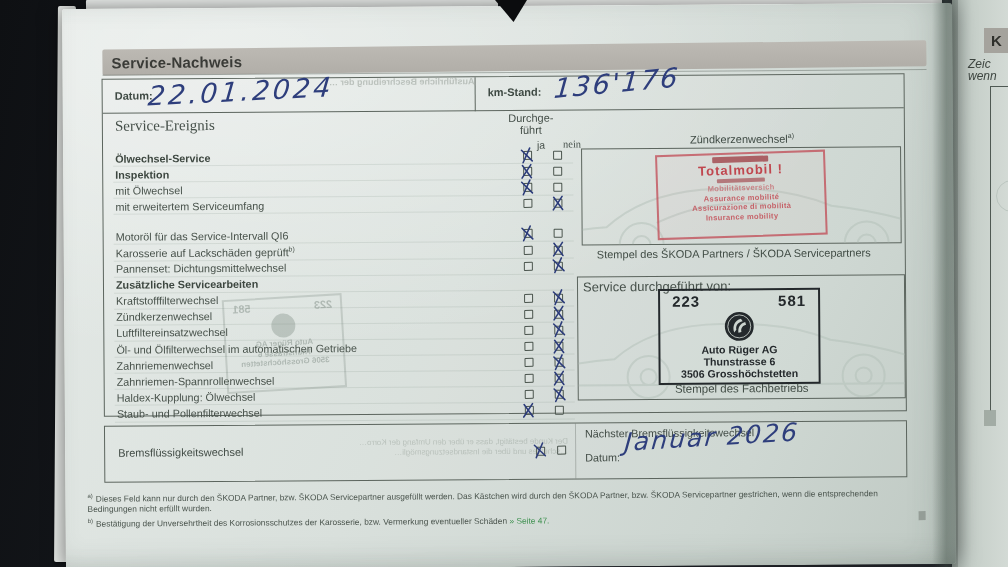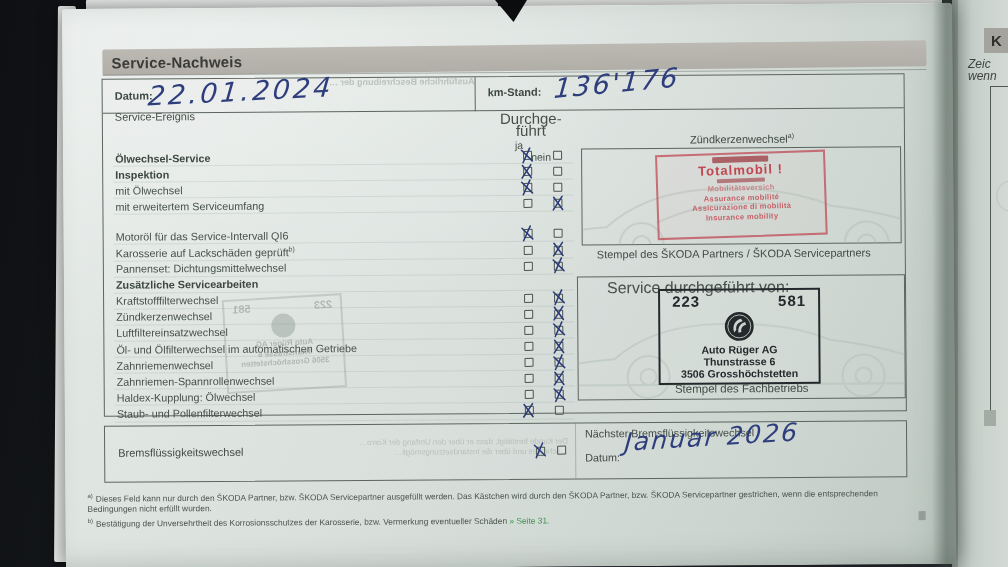--- a/index.html
+++ b/index.html
@@ -54,26 +54,26 @@
   #datum-vdiv{position:absolute;left:372px;top:0;width:0;height:34px;border-left:1.5px solid #5c655e;}
   .fld-label{position:absolute;font-size:11px;font-weight:bold;color:#3f4a44;}
   #datum-label{left:12px;top:10px;}
   #km-label{left:385px;top:9px;}
   .hw{position:absolute;font-family:"DejaVu Sans",sans-serif;font-style:italic;color:#2e3e7c;
     white-space:nowrap;pointer-events:none;}
   #hw-datum{left:46px;top:-3px;font-size:27px;letter-spacing:3px;transform:skewX(-8deg) rotate(-2.5deg);}
   #hw-km{left:452px;top:-9px;font-size:27px;letter-spacing:2px;transform:skewX(-10deg) rotate(-5deg);}
   #hw-brems{left:520px;top:0px;font-size:25px;letter-spacing:2px;transform:skewX(-8deg) rotate(-3deg);}
 
-  #se-label{position:absolute;left:12px;top:31px;font-size:11px;color:#46504a;}
+  #se-label{position:absolute;left:12px;top:38px;font-size:15px;color:#46504a;font-family:Liberation Serif, serif;}
   #df-header{position:absolute;left:386px;top:36px;width:84px;text-align:center;
-    font-size:15px;line-height:11.5px;color:#46504a;}
-  #janein{position:absolute;left:402px;top:62px;display:flex;font-size:10.5px;color:#46504a;flex-direction:column;}
+    font-size:11px;line-height:11.5px;color:#46504a;}
+  #janein{position:absolute;left:424px;top:62px;display:flex;font-size:10.5px;color:#46504a;}
   #janein .ja{width:28px;text-align:center;}
-  #janein .nein{width:34px;margin-left:19px;text-align:center;}
+  #janein .nein{width:34px;margin-left:0;text-align:center;font-family:Liberation Serif, serif;}
 
   #items{position:absolute;left:10px;top:71px;width:460px;}
   .item-row{display:flex;align-items:center;height:15.1px;border-bottom:1px solid rgba(110,125,117,.15);}
   .item-row.gap{margin-top:14px;}
   .item-label{flex:1;font-size:10.8px;color:#47514a;white-space:nowrap;padding-left:2px;}
   .item-label.bold{font-weight:bold;color:#3d4740;}
   .item-label sup{font-size:7px;}
   .cb-cell{position:relative;width:30px;height:100%;display:flex;align-items:center;justify-content:center;}
   .cb-cell.nein-cell{width:31px;}
   .cbox{display:inline-block;width:7px;height:7px;border:1.1px solid #4a544d;border-radius:1px;background:rgba(255,255,255,.15);}
@@ -104,21 +104,21 @@
   .smudge{margin:2px auto 1px;height:6px;width:56px;background:#9c3940;opacity:.75;border-radius:1px;}
   .smudge.b{height:4px;width:48px;opacity:.6;}
   #rs-title{font-size:13px;font-weight:bold;letter-spacing:1px;color:#c0474f;line-height:13px;}
   .rs-line{font-size:7.6px;line-height:9.6px;letter-spacing:.3px;font-weight:bold;opacity:.9;}
   .rs-line.fade{opacity:.65;}
   #mob-caption{position:absolute;left:460px;top:172px;width:340px;text-align:center;
     font-size:11px;color:#414c45;}
 
   #svc-box{position:absolute;left:473px;top:200px;width:328px;height:124px;
     border:1.5px solid #5c655e;box-sizing:border-box;overflow:hidden;}
-  #svc-label{position:absolute;left:5px;top:2px;font-size:16px;color:#46504a;margin-left:24px;}
+  #svc-label{position:absolute;left:5px;top:2px;font-size:13px;color:#46504a;}
   #black-stamp{position:absolute;left:80px;top:12px;width:162px;
     border:2.5px solid #24292c;box-sizing:border-box;text-align:center;color:#24292c;
     background:rgba(255,255,255,.06);padding:2px 4px 3px;}
   #bs-nums{display:flex;justify-content:space-between;padding:0 8px;font-size:15px;font-weight:bold;letter-spacing:1px;}
   #skoda-logo{display:block;width:34px;height:34px;margin:0 auto;}
   .bs-line{font-size:10.6px;font-weight:bold;line-height:12px;white-space:nowrap;}
   #svc-caption{position:absolute;left:0;bottom:4px;width:100%;text-align:center;
     font-size:11.5px;color:#414c45;}
 
   
@@ -470,21 +470,21 @@
       <span id="brems-next">Nächster Bremsflüssigkeitswechsel</span>
       <span id="brems-datum-label">Datum:</span>
       <span class="hw" id="hw-brems">Januar 2026</span>
     </div>
 
     <div id="footnotes">
       <div class="fn">
         <sup>a)</sup><span>Dieses Feld kann nur durch den ŠKODA Partner, bzw. ŠKODA Servicepartner ausgefüllt werden. Das Kästchen wird durch den ŠKODA Partner, bzw. ŠKODA Servicepartner gestrichen, wenn die entsprechenden Bedingungen nicht erfüllt wurden.</span>
       </div>
       <div class="fn">
-        <sup>b)</sup><span>Bestätigung der Unversehrtheit des Korrosionsschutzes der Karosserie, bzw. Vermerkung eventueller Schäden </span><span class="green">» Seite 31.</span>
+        <sup>b)</sup><span>Bestätigung der Unversehrtheit des Korrosionsschutzes der Karosserie, bzw. Vermerkung eventueller Schäden </span><span class="green">» Seite 47.</span>
       </div>
     </div>
 
     <div id="page-mark"></div>
   </div>
 
   <div id="clip"></div>
 </div>
 
 </body></html>

